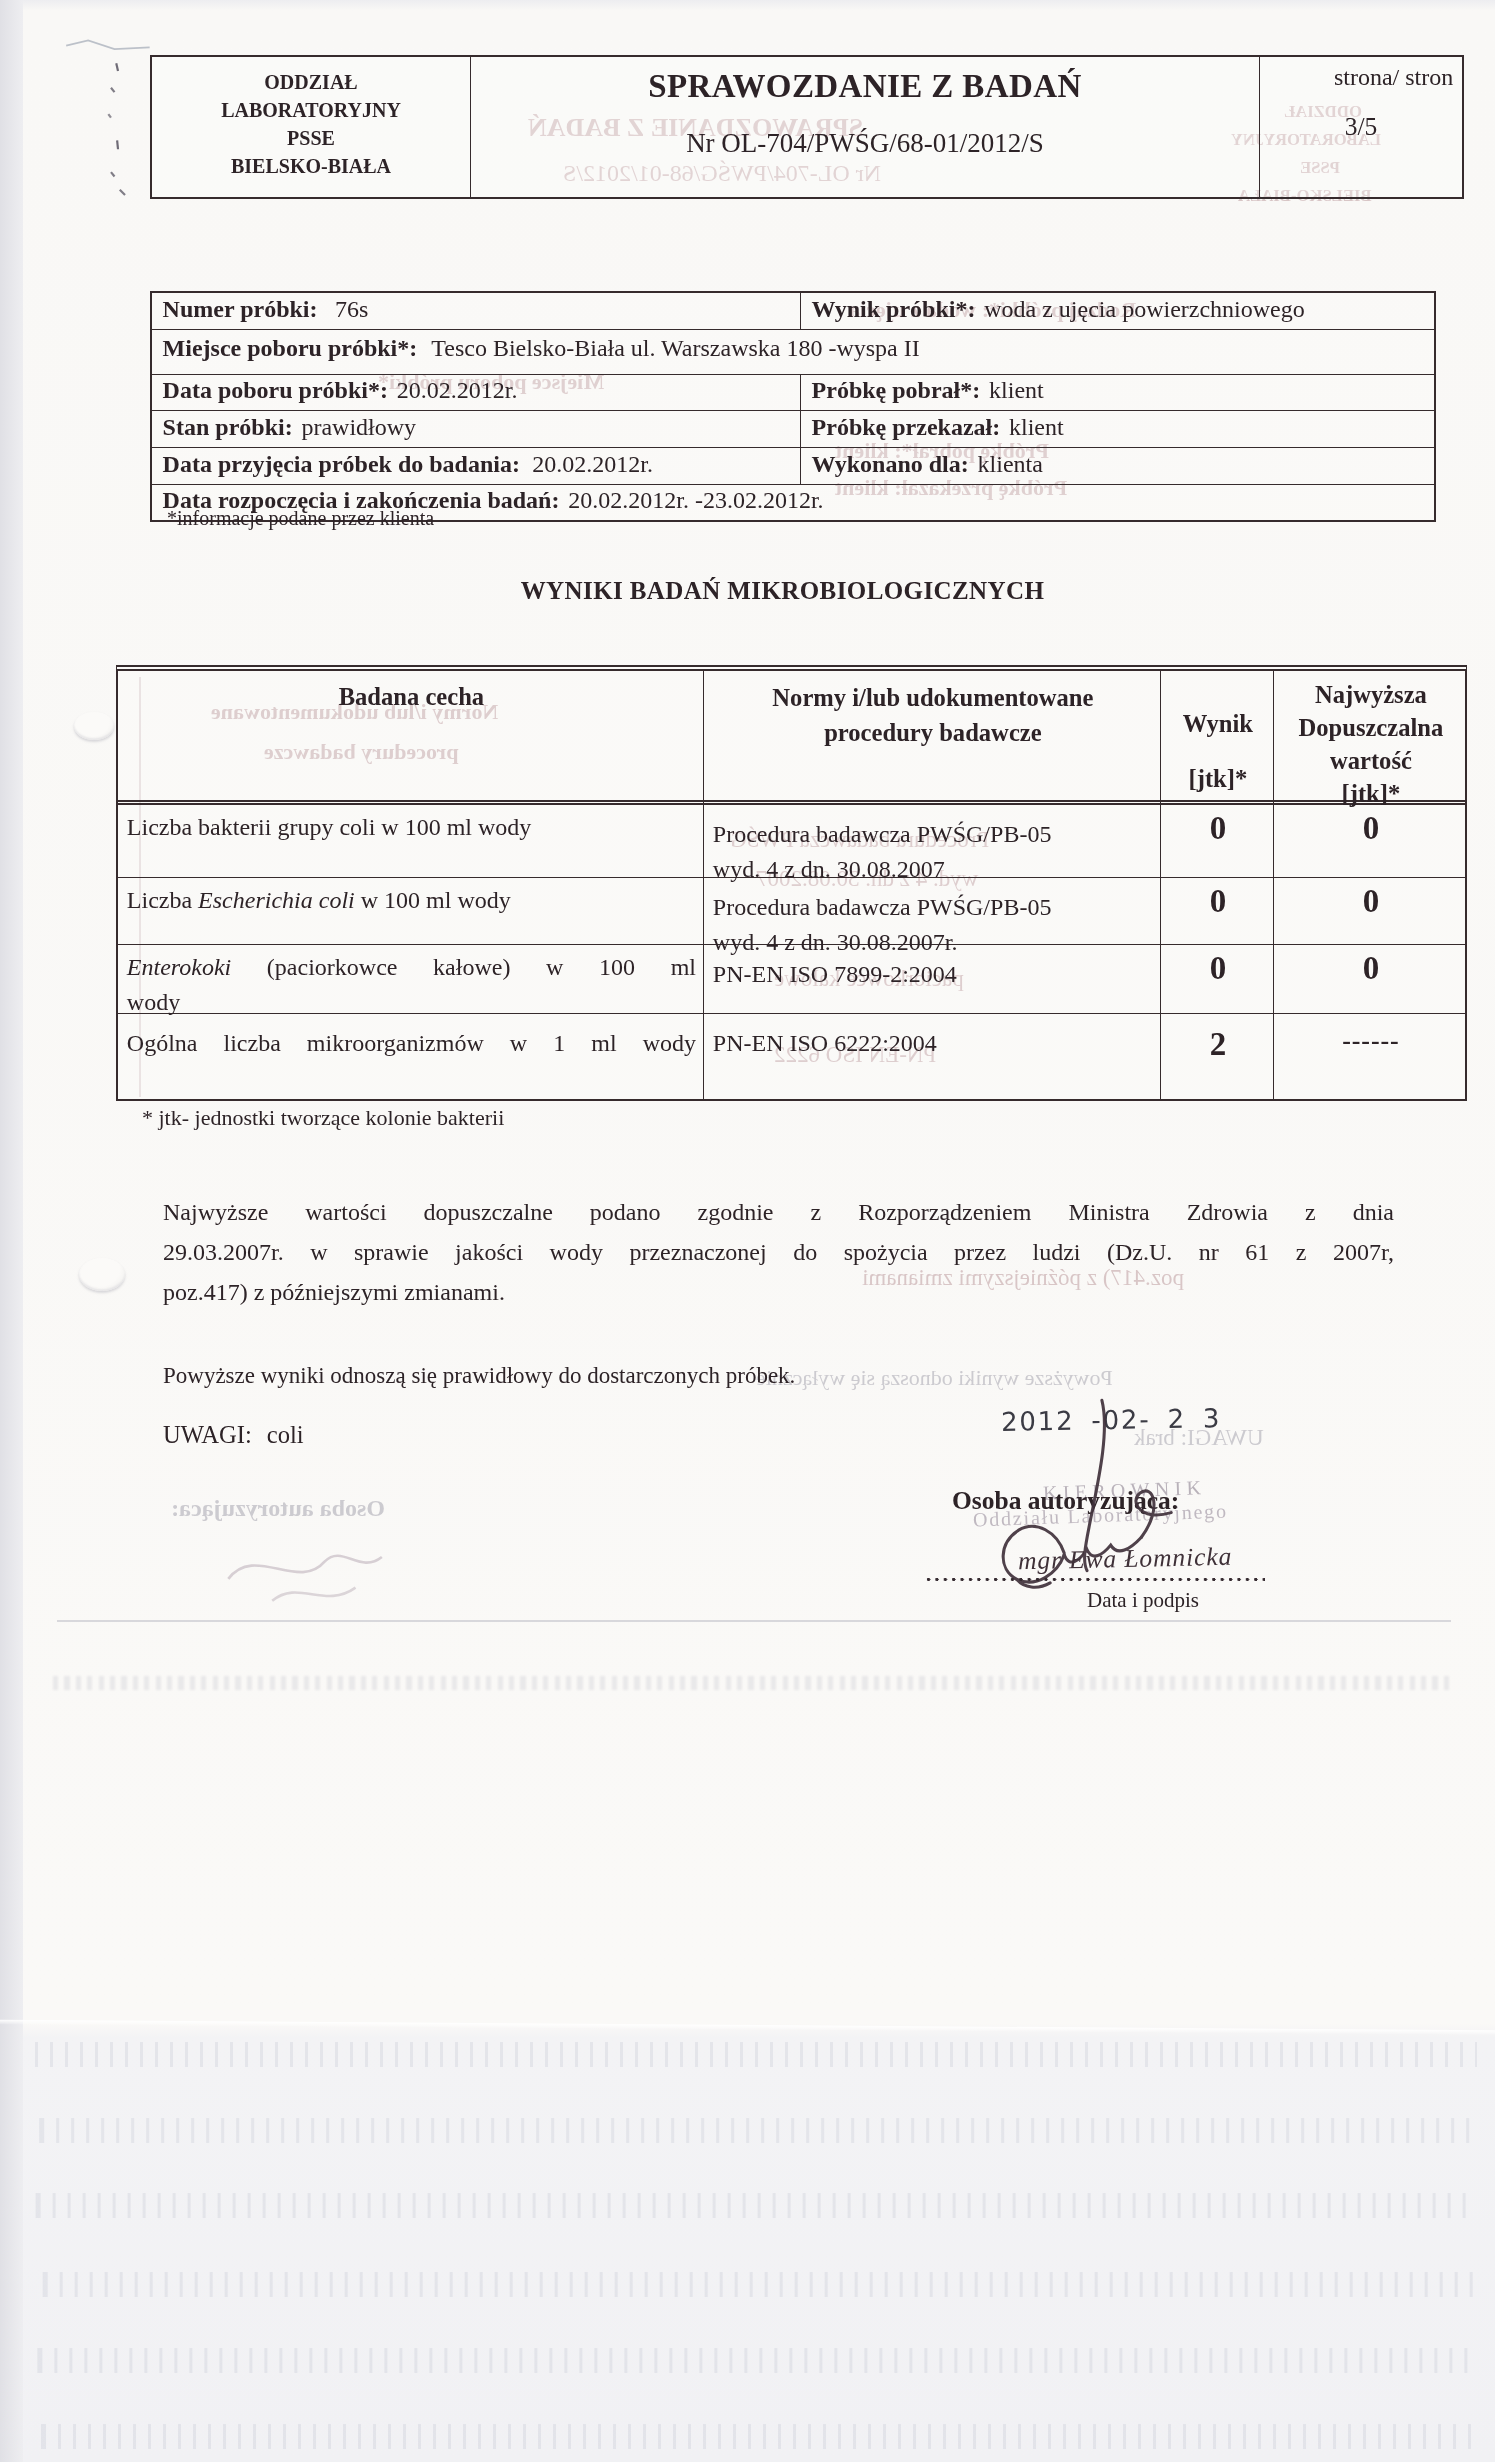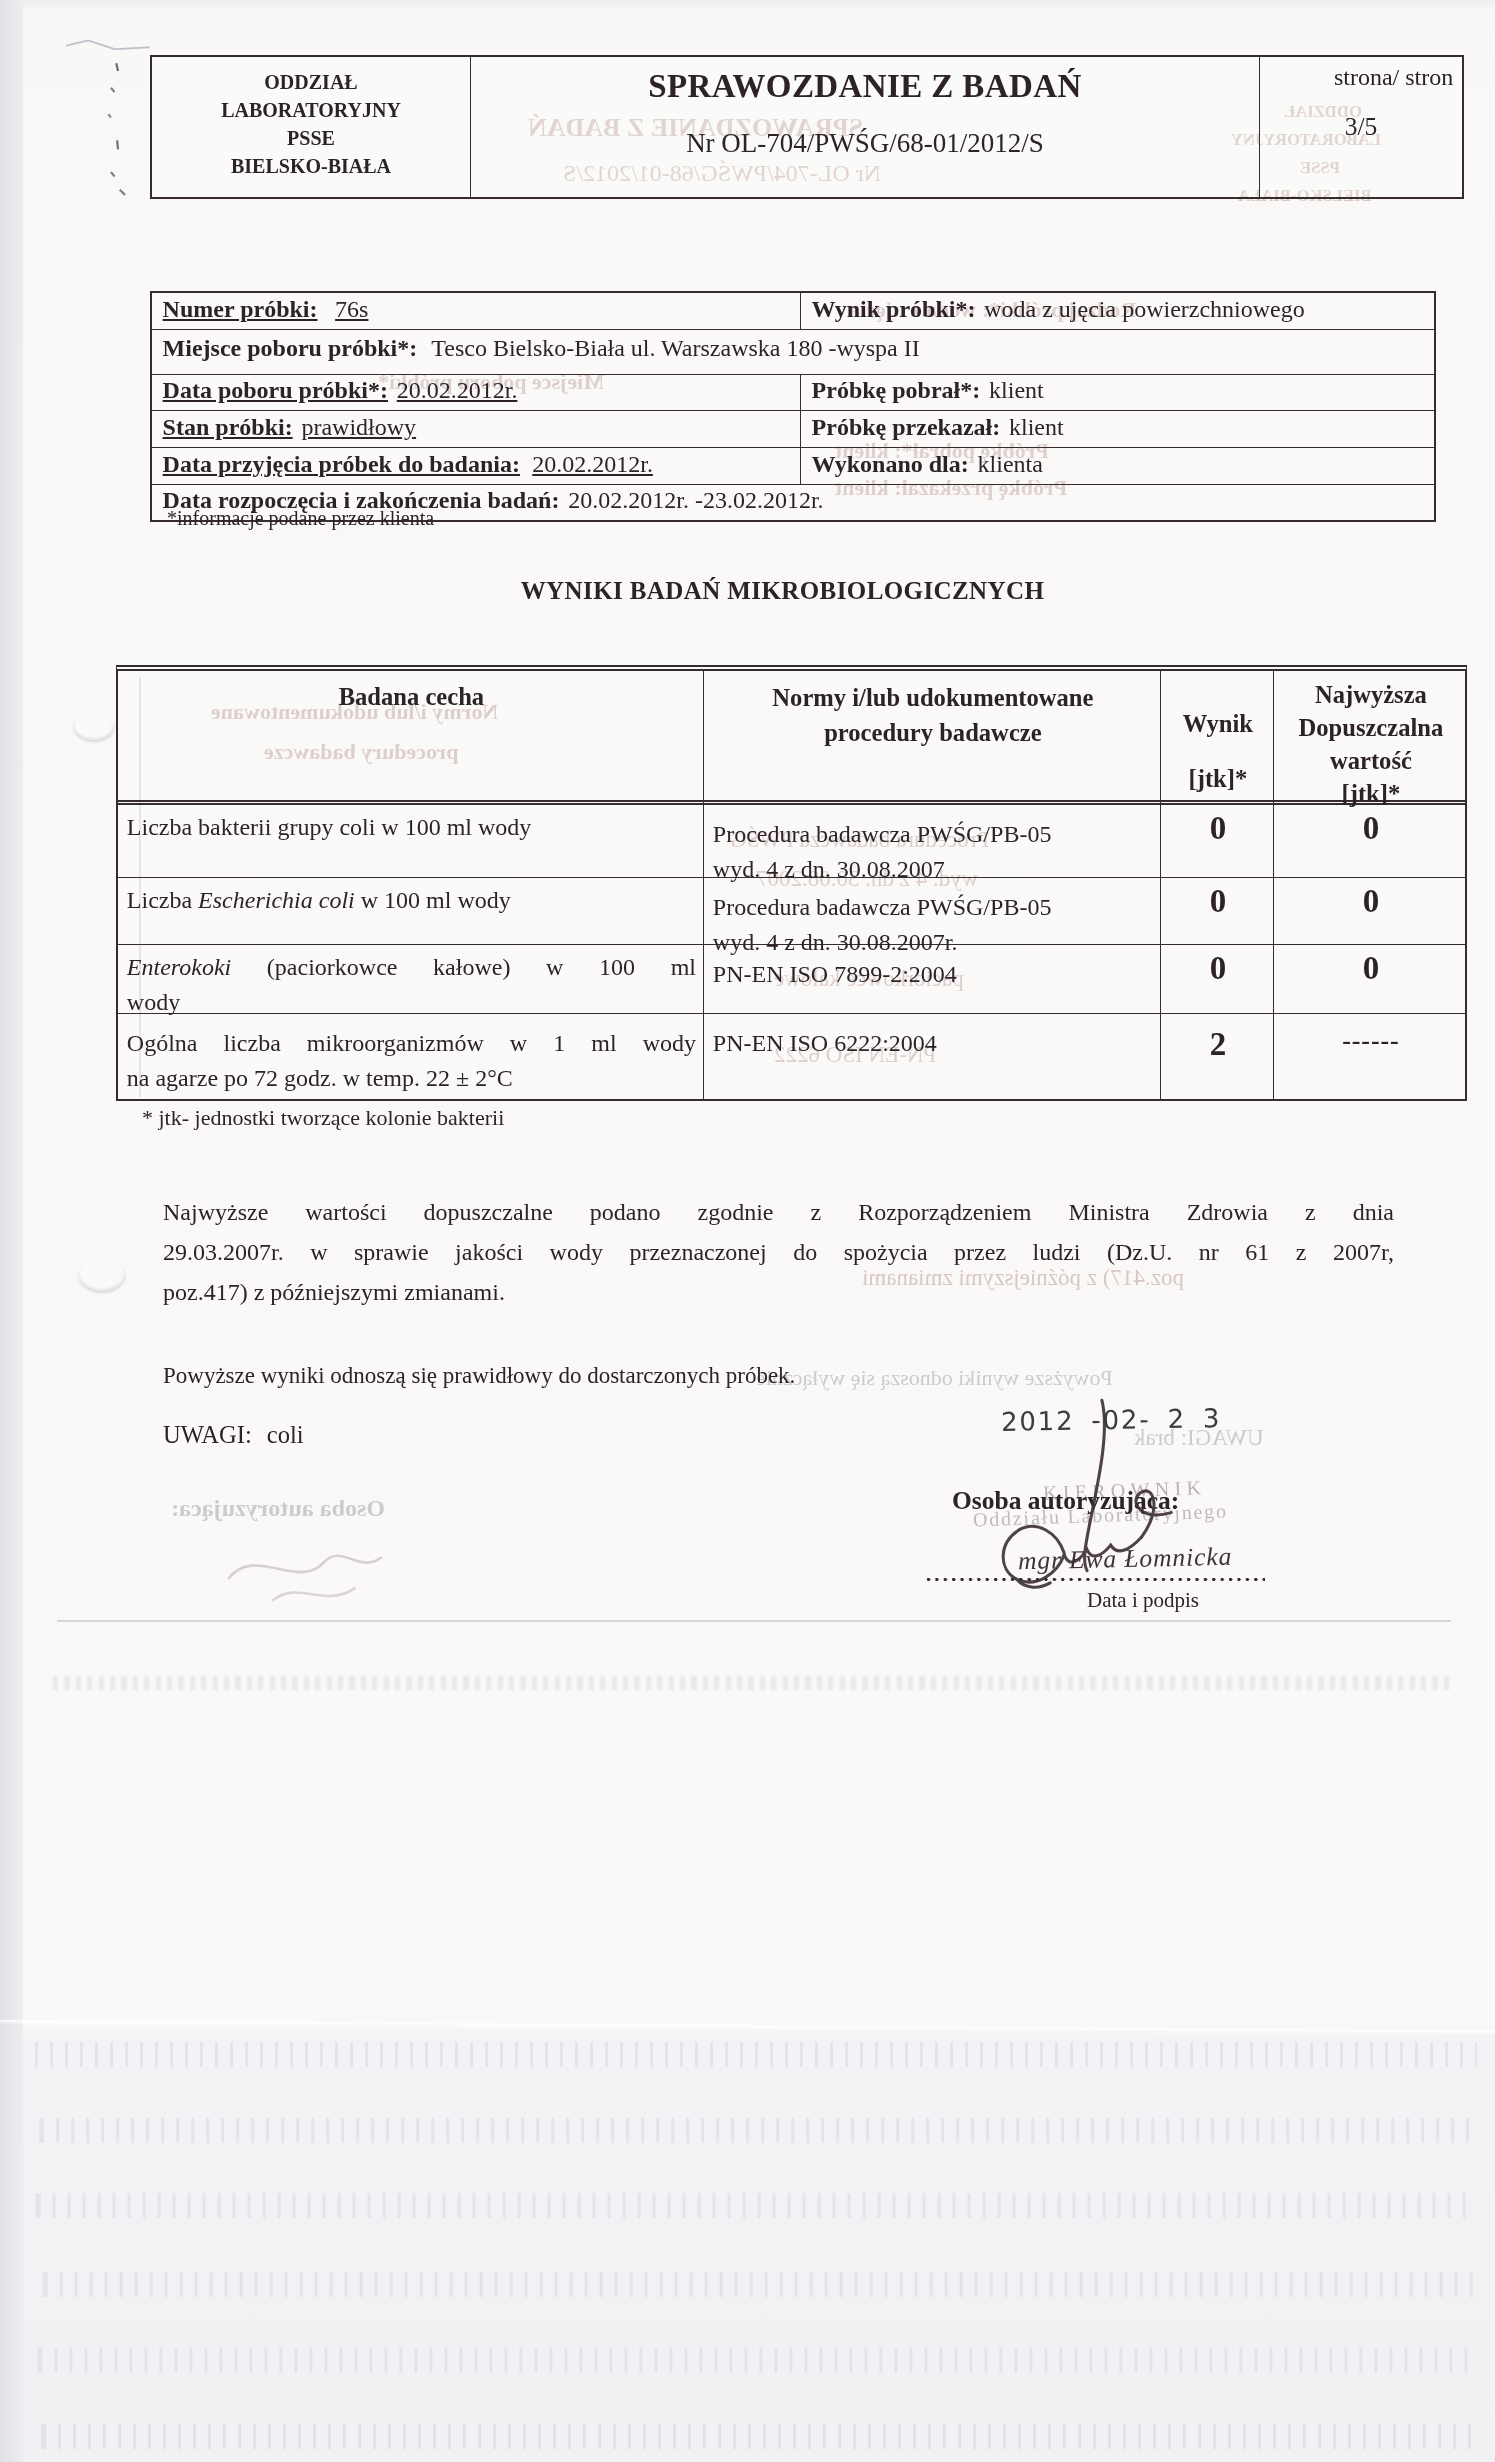--- a/index.html
+++ b/index.html
@@ -29,21 +29,21 @@
   .hdr-no{font-size:27px;margin-top:23px;}
   .hdr-right{font-size:24px;}
   .hdr-pagelabel{text-align:right;padding:7px 8.8px 0 0;}
   .hdr-pageval{text-align:center;font-size:25.5px;margin-top:21px;}
   
   .smp{left:150px;top:291px;width:1282px;border:2.6px solid #362b2d;font-size:24px;background:rgba(255,255,255,.18);}
   .srow{display:grid;grid-template-columns:649px 633px;border-top:1.8px solid #362b2d;}
   .srow:first-child{border-top:none;}
   .srow.full{grid-template-columns:1fr;}
   .sc{padding:2.6px 8.8px 0 10.6px;white-space:nowrap;overflow:hidden;}
-  .sc1{border-right:1.8px solid #362b2d;text-decoration:underline;}
+  .sc1{border-right:1.8px solid #362b2d;}
   .h40{height:33px;} .h46{height:39px;padding-top:5.3px;} .h39{height:33px;}
   .lbl{font-weight:bold;}
   .val{margin-left:8.8px;}
   .fn{font-size:20px;}
   
   .res-title{left:158px;top:577px;width:1249px;text-align:center;font-size:25px;font-weight:bold;letter-spacing:0.4px;}
   .res{left:116px;top:665px;width:1347px;display:grid;grid-template-columns:586px 457px 113px 192px;grid-template-rows:134px 73px 67px 69px 85px;border:2.6px solid #362b2d;border-top:6.2px double #362b2d;background:rgba(255,255,255,.15);}
   .rc{padding:0 7px 0 8.8px;}
   .bR{border-right:1.8px solid #362b2d;}
   .bB{border-bottom:1.8px solid #362b2d;}
@@ -202,21 +202,20 @@
     <div>wody</div>
   </div>
   <div class="rc bR bB ncell">
     <div>PN-EN ISO 7899-2:2004</div>
   </div>
   <div class="rc bR bB vcell">0</div>
   <div class="rc bB vcell">0</div>
 
   <div class="rc bR fcell pt14">
     <div class="jl">Ogólna liczba mikroorganizmów w 1 ml wody</div>
-    <div>na agarze  po 72 godz. w temp. 22 ± 2°C</div>
   </div>
   <div class="rc bR ncell pt14">
     <div>PN-EN ISO 6222:2004</div>
   </div>
   <div class="rc bR vcell pt14">2</div>
   <div class="rc vcell dash">------</div>
 </div>
 <div class="abs fn2">* jtk- jednostki tworzące kolonie bakterii</div>
 
 <div class="abs legal">

